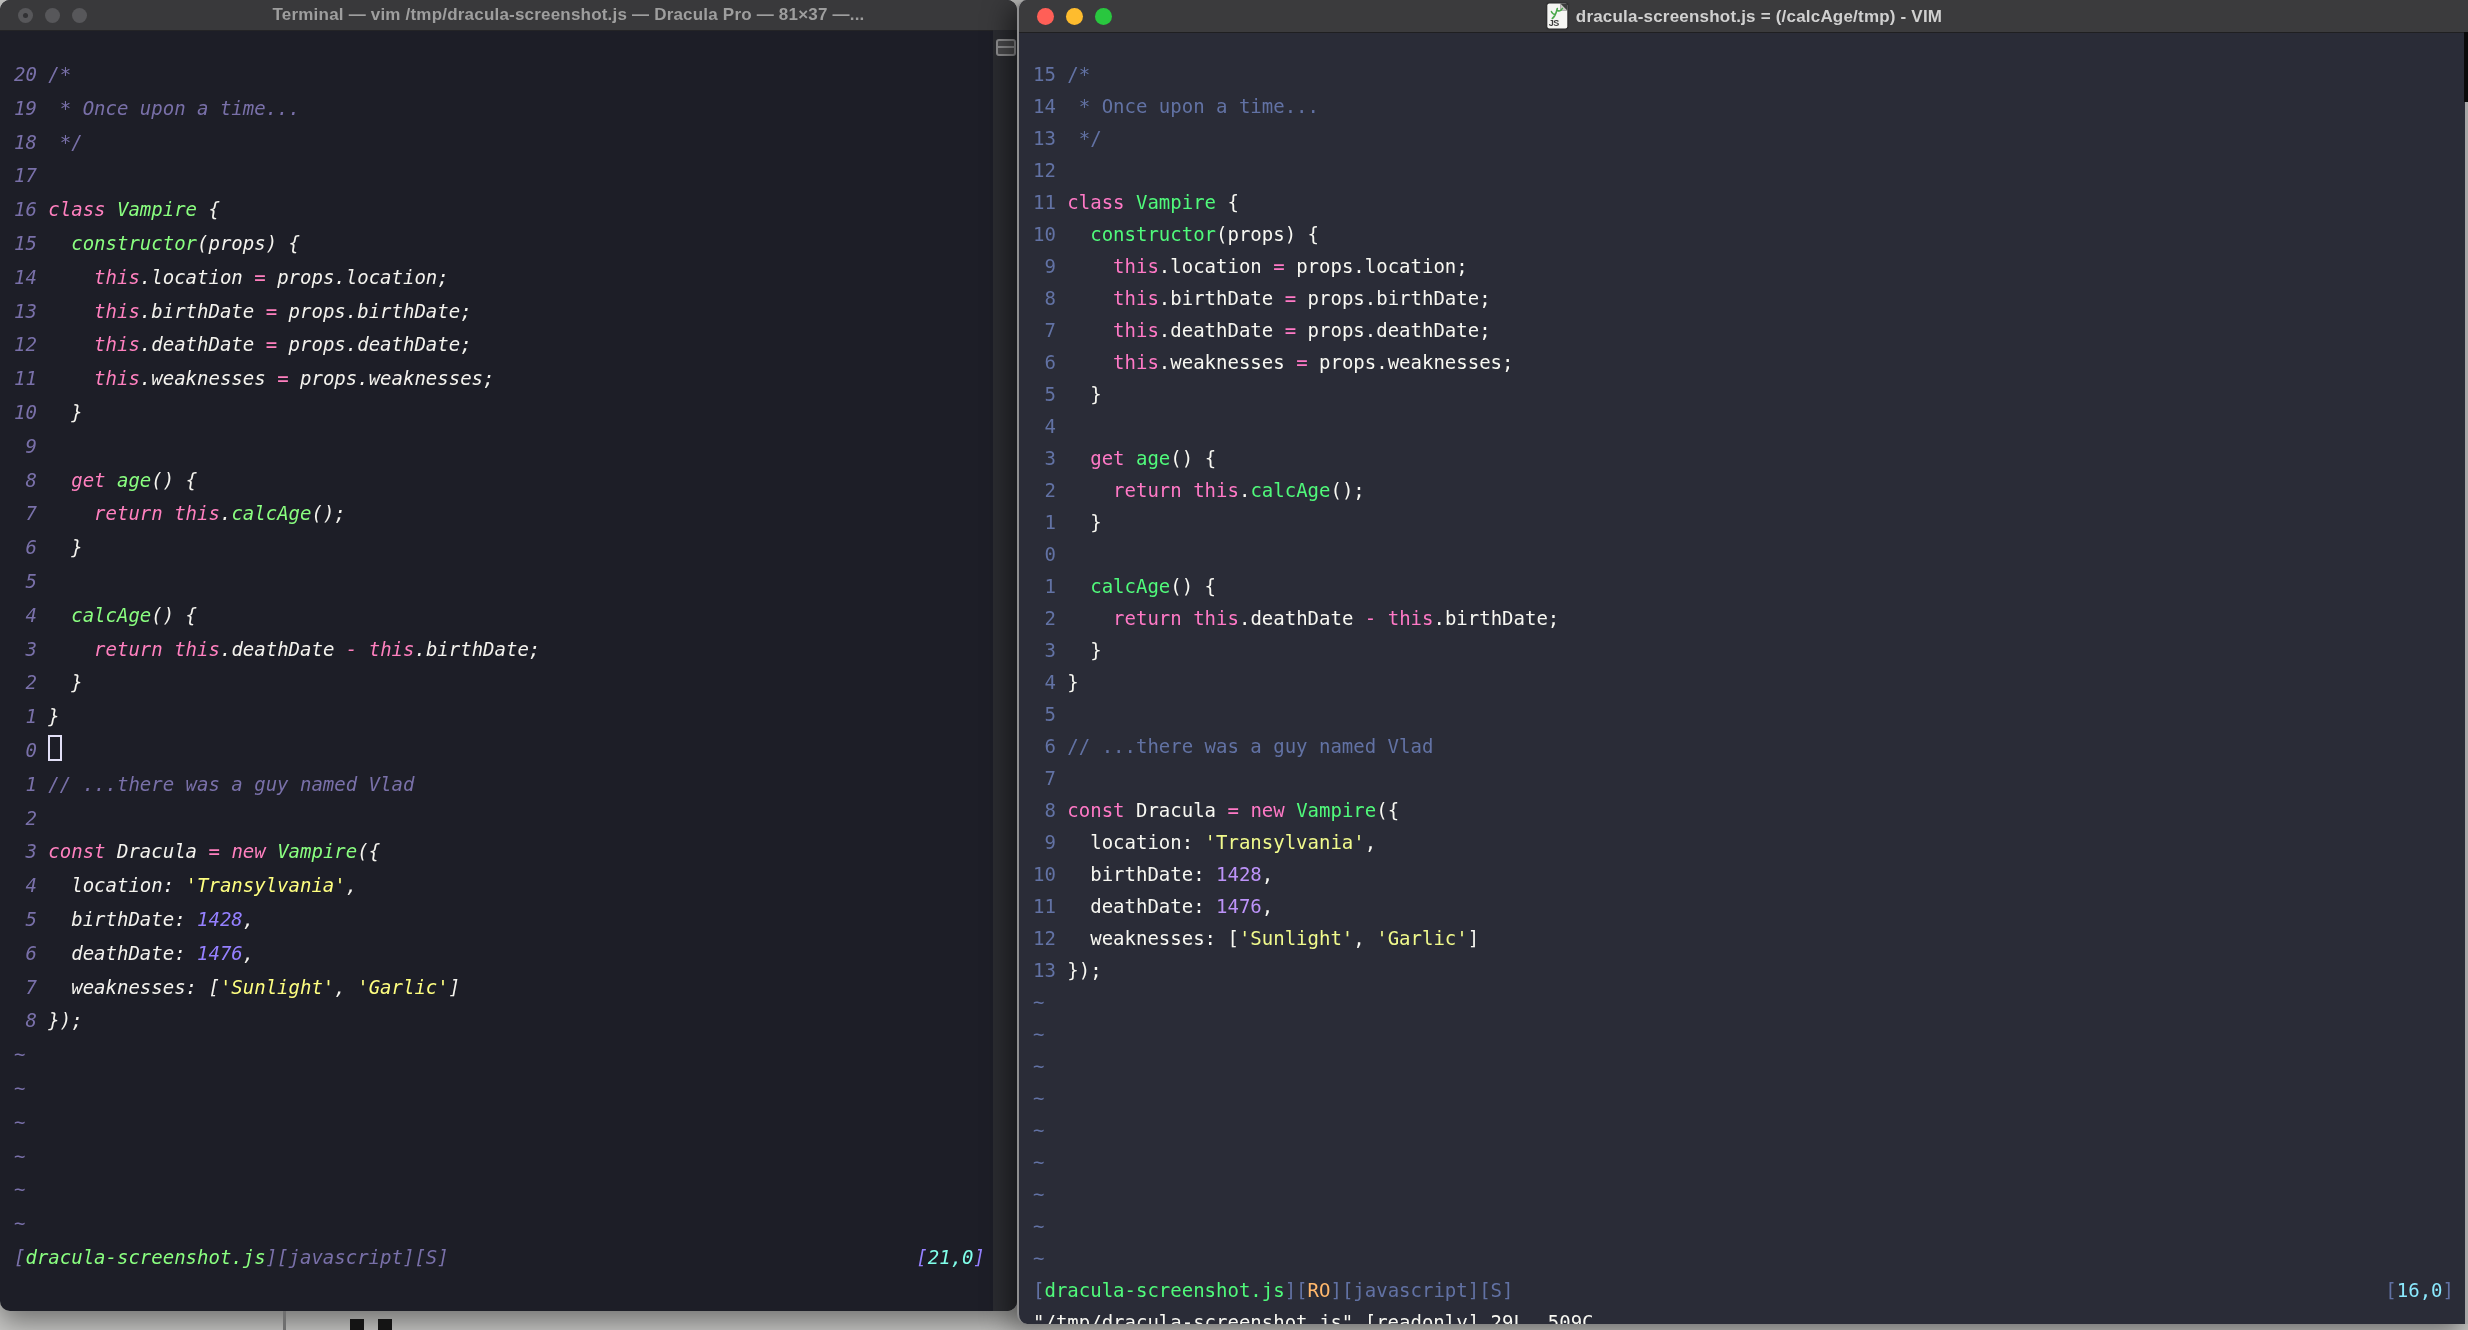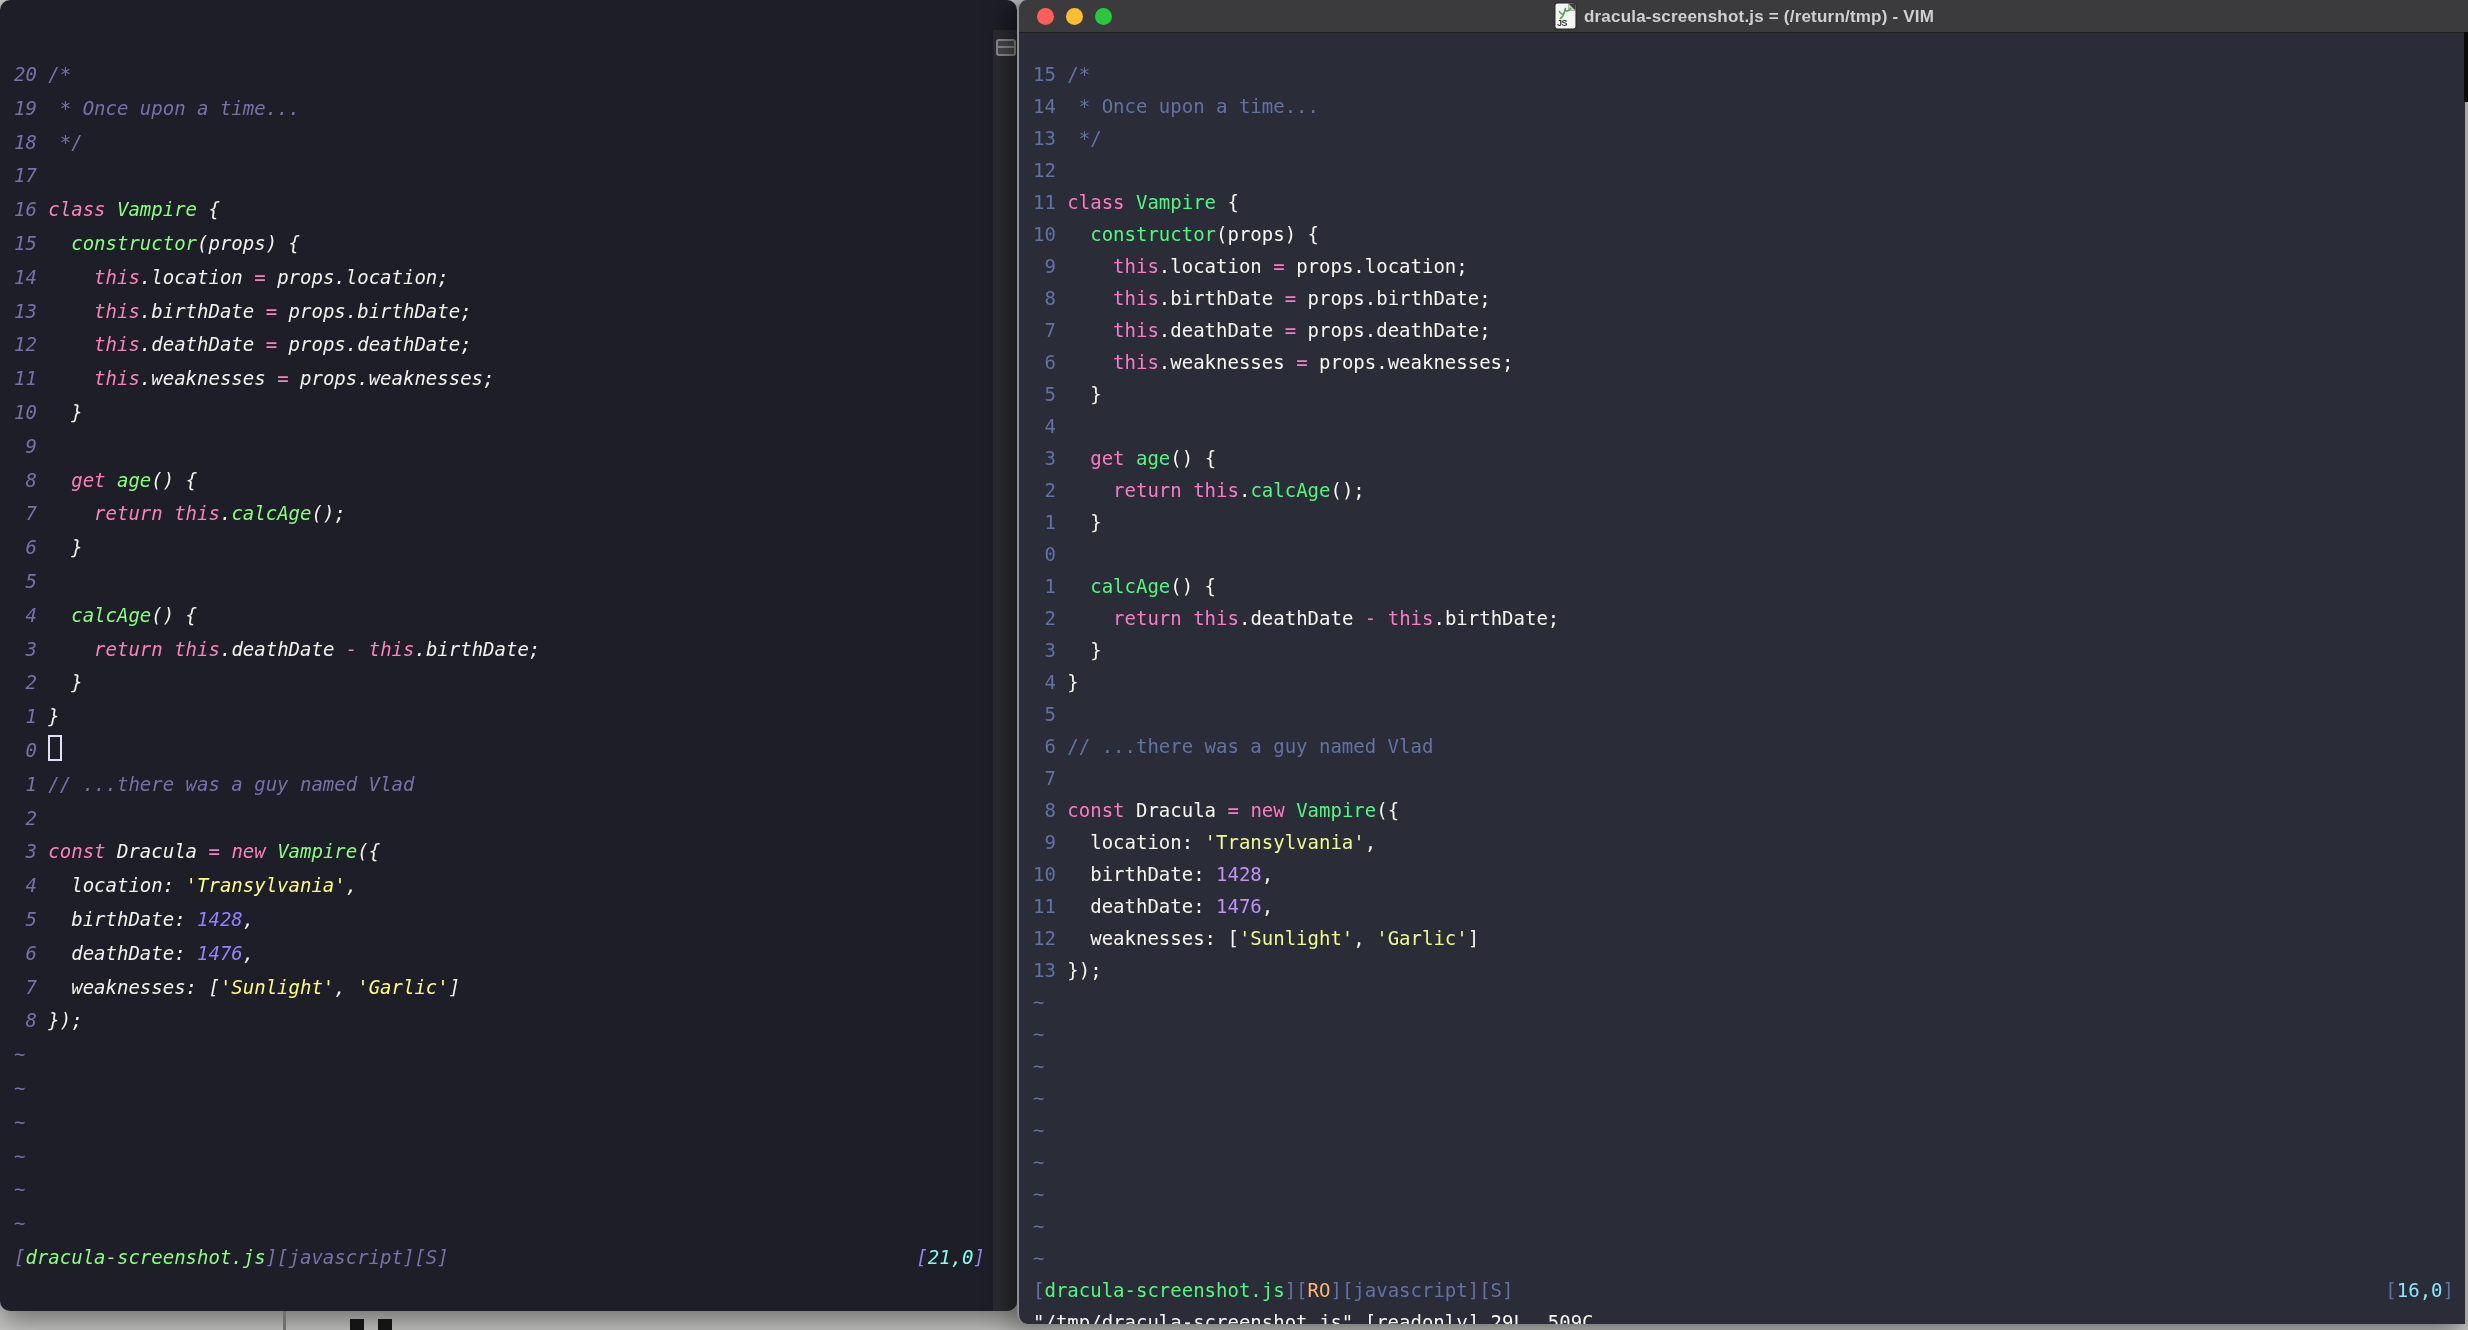--- a/index.html
+++ b/index.html
@@ -76,20 +76,30 @@
   
   .desk-divider{position:absolute;left:283px;top:1311px;width:3px;height:19px;background:#6f6f6f;}
   .desk-stub{position:absolute;top:1319px;width:14px;height:11px;background:#141414;}
   .stub-1{left:350px;}
   .stub-2{left:378px;}
 </style>
 </head>
 <body>
 
 <div class="window win-left">
+  <div class="titlebar tb-left">
+    <div class="lights">
+      <span class="light light-gray">
+          <span class="innerdot"></span>
+        </span>
+      <span class="light light-gray"></span>
+      <span class="light light-gray"></span>
+    </div>
+    <span class="tb-title">Terminal — vim /tmp/dracula-screenshot.js — Dracula Pro — 81×37 —...</span>
+  </div>
 
   <div class="pane pane-left"><div class="row"><span class="ln" style="color: rgb(121, 112, 169);">20</span><span style="color: rgb(121, 112, 169);">/*</span></div><div class="row"><span class="ln" style="color: rgb(121, 112, 169);">19</span><span style="color: rgb(121, 112, 169);"> * Once upon a time...</span></div><div class="row"><span class="ln" style="color: rgb(121, 112, 169);">18</span><span style="color: rgb(121, 112, 169);"> */</span></div><div class="row"><span class="ln" style="color: rgb(121, 112, 169);">17</span></div><div class="row"><span class="ln" style="color: rgb(121, 112, 169);">16</span><span style="color: rgb(255, 128, 191);">class</span><span style="color: rgb(244, 243, 238);"> </span><span style="color: rgb(138, 255, 128);">Vampire</span><span style="color: rgb(244, 243, 238);"> {</span></div><div class="row"><span class="ln" style="color: rgb(121, 112, 169);">15</span><span style="color: rgb(244, 243, 238);">  </span><span style="color: rgb(138, 255, 128);">constructor</span><span style="color: rgb(244, 243, 238);">(props) {</span></div><div class="row"><span class="ln" style="color: rgb(121, 112, 169);">14</span><span style="color: rgb(244, 243, 238);">    </span><span style="color: rgb(255, 128, 191);">this</span><span style="color: rgb(244, 243, 238);">.location </span><span style="color: rgb(255, 128, 191);">=</span><span style="color: rgb(244, 243, 238);"> props.location;</span></div><div class="row"><span class="ln" style="color: rgb(121, 112, 169);">13</span><span style="color: rgb(244, 243, 238);">    </span><span style="color: rgb(255, 128, 191);">this</span><span style="color: rgb(244, 243, 238);">.birthDate </span><span style="color: rgb(255, 128, 191);">=</span><span style="color: rgb(244, 243, 238);"> props.birthDate;</span></div><div class="row"><span class="ln" style="color: rgb(121, 112, 169);">12</span><span style="color: rgb(244, 243, 238);">    </span><span style="color: rgb(255, 128, 191);">this</span><span style="color: rgb(244, 243, 238);">.deathDate </span><span style="color: rgb(255, 128, 191);">=</span><span style="color: rgb(244, 243, 238);"> props.deathDate;</span></div><div class="row"><span class="ln" style="color: rgb(121, 112, 169);">11</span><span style="color: rgb(244, 243, 238);">    </span><span style="color: rgb(255, 128, 191);">this</span><span style="color: rgb(244, 243, 238);">.weaknesses </span><span style="color: rgb(255, 128, 191);">=</span><span style="color: rgb(244, 243, 238);"> props.weaknesses;</span></div><div class="row"><span class="ln" style="color: rgb(121, 112, 169);">10</span><span style="color: rgb(244, 243, 238);">  }</span></div><div class="row"><span class="ln" style="color: rgb(121, 112, 169);"> 9</span></div><div class="row"><span class="ln" style="color: rgb(121, 112, 169);"> 8</span><span style="color: rgb(244, 243, 238);">  </span><span style="color: rgb(255, 128, 191);">get</span><span style="color: rgb(244, 243, 238);"> </span><span style="color: rgb(138, 255, 128);">age</span><span style="color: rgb(244, 243, 238);">() {</span></div><div class="row"><span class="ln" style="color: rgb(121, 112, 169);"> 7</span><span style="color: rgb(244, 243, 238);">    </span><span style="color: rgb(255, 128, 191);">return</span><span style="color: rgb(244, 243, 238);"> </span><span style="color: rgb(255, 128, 191);">this</span><span style="color: rgb(244, 243, 238);">.</span><span style="color: rgb(138, 255, 128);">calcAge</span><span style="color: rgb(244, 243, 238);">();</span></div><div class="row"><span class="ln" style="color: rgb(121, 112, 169);"> 6</span><span style="color: rgb(244, 243, 238);">  }</span></div><div class="row"><span class="ln" style="color: rgb(121, 112, 169);"> 5</span></div><div class="row"><span class="ln" style="color: rgb(121, 112, 169);"> 4</span><span style="color: rgb(244, 243, 238);">  </span><span style="color: rgb(138, 255, 128);">calcAge</span><span style="color: rgb(244, 243, 238);">() {</span></div><div class="row"><span class="ln" style="color: rgb(121, 112, 169);"> 3</span><span style="color: rgb(244, 243, 238);">    </span><span style="color: rgb(255, 128, 191);">return</span><span style="color: rgb(244, 243, 238);"> </span><span style="color: rgb(255, 128, 191);">this</span><span style="color: rgb(244, 243, 238);">.deathDate </span><span style="color: rgb(255, 128, 191);">-</span><span style="color: rgb(244, 243, 238);"> </span><span style="color: rgb(255, 128, 191);">this</span><span style="color: rgb(244, 243, 238);">.birthDate;</span></div><div class="row"><span class="ln" style="color: rgb(121, 112, 169);"> 2</span><span style="color: rgb(244, 243, 238);">  }</span></div><div class="row"><span class="ln" style="color: rgb(121, 112, 169);"> 1</span><span style="color: rgb(244, 243, 238);">}</span></div><div class="row"><span class="ln" style="color: rgb(121, 112, 169);"> 0</span><span class="cursor-box" style="border-color: rgb(226, 223, 246);"></span></div><div class="row"><span class="ln" style="color: rgb(121, 112, 169);"> 1</span><span style="color: rgb(121, 112, 169);">// ...there was a guy named Vlad</span></div><div class="row"><span class="ln" style="color: rgb(121, 112, 169);"> 2</span></div><div class="row"><span class="ln" style="color: rgb(121, 112, 169);"> 3</span><span style="color: rgb(255, 128, 191);">const</span><span style="color: rgb(244, 243, 238);"> Dracula </span><span style="color: rgb(255, 128, 191);">=</span><span style="color: rgb(244, 243, 238);"> </span><span style="color: rgb(255, 128, 191);">new</span><span style="color: rgb(244, 243, 238);"> </span><span style="color: rgb(138, 255, 128);">Vampire</span><span style="color: rgb(244, 243, 238);">({</span></div><div class="row"><span class="ln" style="color: rgb(121, 112, 169);"> 4</span><span style="color: rgb(244, 243, 238);">  location: </span><span style="color: rgb(255, 255, 128);">'Transylvania'</span><span style="color: rgb(244, 243, 238);">,</span></div><div class="row"><span class="ln" style="color: rgb(121, 112, 169);"> 5</span><span style="color: rgb(244, 243, 238);">  birthDate: </span><span style="color: rgb(149, 128, 255);">1428</span><span style="color: rgb(244, 243, 238);">,</span></div><div class="row"><span class="ln" style="color: rgb(121, 112, 169);"> 6</span><span style="color: rgb(244, 243, 238);">  deathDate: </span><span style="color: rgb(149, 128, 255);">1476</span><span style="color: rgb(244, 243, 238);">,</span></div><div class="row"><span class="ln" style="color: rgb(121, 112, 169);"> 7</span><span style="color: rgb(244, 243, 238);">  weaknesses: [</span><span style="color: rgb(255, 255, 128);">'Sunlight'</span><span style="color: rgb(244, 243, 238);">, </span><span style="color: rgb(255, 255, 128);">'Garlic'</span><span style="color: rgb(244, 243, 238);">]</span></div><div class="row"><span class="ln" style="color: rgb(121, 112, 169);"> 8</span><span style="color: rgb(244, 243, 238);">});</span></div><div class="row tilde-row"><span style="color: rgb(121, 112, 169);">~</span></div><div class="row tilde-row"><span style="color: rgb(121, 112, 169);">~</span></div><div class="row tilde-row"><span style="color: rgb(121, 112, 169);">~</span></div><div class="row tilde-row"><span style="color: rgb(121, 112, 169);">~</span></div><div class="row tilde-row"><span style="color: rgb(121, 112, 169);">~</span></div><div class="row tilde-row"><span style="color: rgb(121, 112, 169);">~</span></div><div class="row status-row"><span><span style="color: rgb(121, 112, 169);">[</span><span style="color: rgb(138, 255, 128);">dracula-screenshot.js</span><span style="color: rgb(121, 112, 169);">][javascript][S]</span></span><span><span style="color: rgb(149, 128, 255);">[</span><span style="color: rgb(128, 255, 234);">21,0</span><span style="color: rgb(149, 128, 255);">]</span></span></div></div>
 
   <div class="scroll-strip">
     <span class="split-icon"></span>
   </div>
 </div>
 
 <div class="window win-right">
   <div class="titlebar tb-right">
@@ -99,21 +109,21 @@
       <span class="light" style="background:#29c73f"></span>
     </div>
     <span class="tb-title">
       <span class="jsicon">
         <span class="fold"></span>
         <svg class="sprout" width="14" height="14" viewBox="0 0 14 14">
           <path d="M2 12 C5 10 6 6 7 2 M7 4 C9 5 11 4 12 2 M5 8 C3 8 2 7 1 5" stroke="#4aa84a" stroke-width="1.6" fill="none" stroke-linecap="round"></path>
         </svg>
         <span class="js-label">JS</span>
       </span>
-      <span>dracula-screenshot.js = (/return/tmp) - VIM</span>
+      <span>dracula-screenshot.js = (/calcAge/tmp) - VIM</span>
     </span>
   </div>
 
   <div class="pane pane-right"><div class="row"><span class="ln" style="color: rgb(98, 114, 164);">15</span><span style="color: rgb(98, 114, 164);">/*</span></div><div class="row"><span class="ln" style="color: rgb(98, 114, 164);">14</span><span style="color: rgb(98, 114, 164);"> * Once upon a time...</span></div><div class="row"><span class="ln" style="color: rgb(98, 114, 164);">13</span><span style="color: rgb(98, 114, 164);"> */</span></div><div class="row"><span class="ln" style="color: rgb(98, 114, 164);">12</span></div><div class="row"><span class="ln" style="color: rgb(98, 114, 164);">11</span><span style="color: rgb(255, 121, 198);">class</span><span style="color: rgb(248, 248, 242);"> </span><span style="color: rgb(80, 250, 123);">Vampire</span><span style="color: rgb(248, 248, 242);"> {</span></div><div class="row"><span class="ln" style="color: rgb(98, 114, 164);">10</span><span style="color: rgb(248, 248, 242);">  </span><span style="color: rgb(80, 250, 123);">constructor</span><span style="color: rgb(248, 248, 242);">(props) {</span></div><div class="row"><span class="ln" style="color: rgb(98, 114, 164);"> 9</span><span style="color: rgb(248, 248, 242);">    </span><span style="color: rgb(255, 121, 198);">this</span><span style="color: rgb(248, 248, 242);">.location </span><span style="color: rgb(255, 121, 198);">=</span><span style="color: rgb(248, 248, 242);"> props.location;</span></div><div class="row"><span class="ln" style="color: rgb(98, 114, 164);"> 8</span><span style="color: rgb(248, 248, 242);">    </span><span style="color: rgb(255, 121, 198);">this</span><span style="color: rgb(248, 248, 242);">.birthDate </span><span style="color: rgb(255, 121, 198);">=</span><span style="color: rgb(248, 248, 242);"> props.birthDate;</span></div><div class="row"><span class="ln" style="color: rgb(98, 114, 164);"> 7</span><span style="color: rgb(248, 248, 242);">    </span><span style="color: rgb(255, 121, 198);">this</span><span style="color: rgb(248, 248, 242);">.deathDate </span><span style="color: rgb(255, 121, 198);">=</span><span style="color: rgb(248, 248, 242);"> props.deathDate;</span></div><div class="row"><span class="ln" style="color: rgb(98, 114, 164);"> 6</span><span style="color: rgb(248, 248, 242);">    </span><span style="color: rgb(255, 121, 198);">this</span><span style="color: rgb(248, 248, 242);">.weaknesses </span><span style="color: rgb(255, 121, 198);">=</span><span style="color: rgb(248, 248, 242);"> props.weaknesses;</span></div><div class="row"><span class="ln" style="color: rgb(98, 114, 164);"> 5</span><span style="color: rgb(248, 248, 242);">  }</span></div><div class="row"><span class="ln" style="color: rgb(98, 114, 164);"> 4</span></div><div class="row"><span class="ln" style="color: rgb(98, 114, 164);"> 3</span><span style="color: rgb(248, 248, 242);">  </span><span style="color: rgb(255, 121, 198);">get</span><span style="color: rgb(248, 248, 242);"> </span><span style="color: rgb(80, 250, 123);">age</span><span style="color: rgb(248, 248, 242);">() {</span></div><div class="row"><span class="ln" style="color: rgb(98, 114, 164);"> 2</span><span style="color: rgb(248, 248, 242);">    </span><span style="color: rgb(255, 121, 198);">return</span><span style="color: rgb(248, 248, 242);"> </span><span style="color: rgb(255, 121, 198);">this</span><span style="color: rgb(248, 248, 242);">.</span><span style="color: rgb(80, 250, 123);">calcAge</span><span style="color: rgb(248, 248, 242);">();</span></div><div class="row"><span class="ln" style="color: rgb(98, 114, 164);"> 1</span><span style="color: rgb(248, 248, 242);">  }</span></div><div class="row"><span class="ln" style="color: rgb(98, 114, 164);"> 0</span></div><div class="row"><span class="ln" style="color: rgb(98, 114, 164);"> 1</span><span style="color: rgb(248, 248, 242);">  </span><span style="color: rgb(80, 250, 123);">calcAge</span><span style="color: rgb(248, 248, 242);">() {</span></div><div class="row"><span class="ln" style="color: rgb(98, 114, 164);"> 2</span><span style="color: rgb(248, 248, 242);">    </span><span style="color: rgb(255, 121, 198);">return</span><span style="color: rgb(248, 248, 242);"> </span><span style="color: rgb(255, 121, 198);">this</span><span style="color: rgb(248, 248, 242);">.deathDate </span><span style="color: rgb(255, 121, 198);">-</span><span style="color: rgb(248, 248, 242);"> </span><span style="color: rgb(255, 121, 198);">this</span><span style="color: rgb(248, 248, 242);">.birthDate;</span></div><div class="row"><span class="ln" style="color: rgb(98, 114, 164);"> 3</span><span style="color: rgb(248, 248, 242);">  }</span></div><div class="row"><span class="ln" style="color: rgb(98, 114, 164);"> 4</span><span style="color: rgb(248, 248, 242);">}</span></div><div class="row"><span class="ln" style="color: rgb(98, 114, 164);"> 5</span></div><div class="row"><span class="ln" style="color: rgb(98, 114, 164);"> 6</span><span style="color: rgb(98, 114, 164);">// ...there was a guy named Vlad</span></div><div class="row"><span class="ln" style="color: rgb(98, 114, 164);"> 7</span></div><div class="row"><span class="ln" style="color: rgb(98, 114, 164);"> 8</span><span style="color: rgb(255, 121, 198);">const</span><span style="color: rgb(248, 248, 242);"> Dracula </span><span style="color: rgb(255, 121, 198);">=</span><span style="color: rgb(248, 248, 242);"> </span><span style="color: rgb(255, 121, 198);">new</span><span style="color: rgb(248, 248, 242);"> </span><span style="color: rgb(80, 250, 123);">Vampire</span><span style="color: rgb(248, 248, 242);">({</span></div><div class="row"><span class="ln" style="color: rgb(98, 114, 164);"> 9</span><span style="color: rgb(248, 248, 242);">  location: </span><span style="color: rgb(241, 250, 140);">'Transylvania'</span><span style="color: rgb(248, 248, 242);">,</span></div><div class="row"><span class="ln" style="color: rgb(98, 114, 164);">10</span><span style="color: rgb(248, 248, 242);">  birthDate: </span><span style="color: rgb(189, 147, 249);">1428</span><span style="color: rgb(248, 248, 242);">,</span></div><div class="row"><span class="ln" style="color: rgb(98, 114, 164);">11</span><span style="color: rgb(248, 248, 242);">  deathDate: </span><span style="color: rgb(189, 147, 249);">1476</span><span style="color: rgb(248, 248, 242);">,</span></div><div class="row"><span class="ln" style="color: rgb(98, 114, 164);">12</span><span style="color: rgb(248, 248, 242);">  weaknesses: [</span><span style="color: rgb(241, 250, 140);">'Sunlight'</span><span style="color: rgb(248, 248, 242);">, </span><span style="color: rgb(241, 250, 140);">'Garlic'</span><span style="color: rgb(248, 248, 242);">]</span></div><div class="row"><span class="ln" style="color: rgb(98, 114, 164);">13</span><span style="color: rgb(248, 248, 242);">});</span></div><div class="row tilde-row"><span style="color: rgb(98, 114, 164);">~</span></div><div class="row tilde-row"><span style="color: rgb(98, 114, 164);">~</span></div><div class="row tilde-row"><span style="color: rgb(98, 114, 164);">~</span></div><div class="row tilde-row"><span style="color: rgb(98, 114, 164);">~</span></div><div class="row tilde-row"><span style="color: rgb(98, 114, 164);">~</span></div><div class="row tilde-row"><span style="color: rgb(98, 114, 164);">~</span></div><div class="row tilde-row"><span style="color: rgb(98, 114, 164);">~</span></div><div class="row tilde-row"><span style="color: rgb(98, 114, 164);">~</span></div><div class="row tilde-row"><span style="color: rgb(98, 114, 164);">~</span></div><div class="row status-row"><span><span style="color: rgb(98, 114, 164);">[</span><span style="color: rgb(80, 250, 123);">dracula-screenshot.js</span><span style="color: rgb(98, 114, 164);">][</span><span style="color: rgb(255, 184, 108);">RO</span><span style="color: rgb(98, 114, 164);">][javascript][S]</span></span><span><span style="color: rgb(98, 114, 164);">[</span><span style="color: rgb(139, 233, 253);">16,0</span><span style="color: rgb(98, 114, 164);">]</span></span></div><div class="row msg-row" style="color: rgb(248, 248, 242);">"/tmp/dracula-screenshot.js" [readonly] 29L, 509C</div></div>
 
   <div class="edge-notch"></div>
   <div class="edge-line"></div>
 </div>
 
 <div class="desk-divider"></div>

